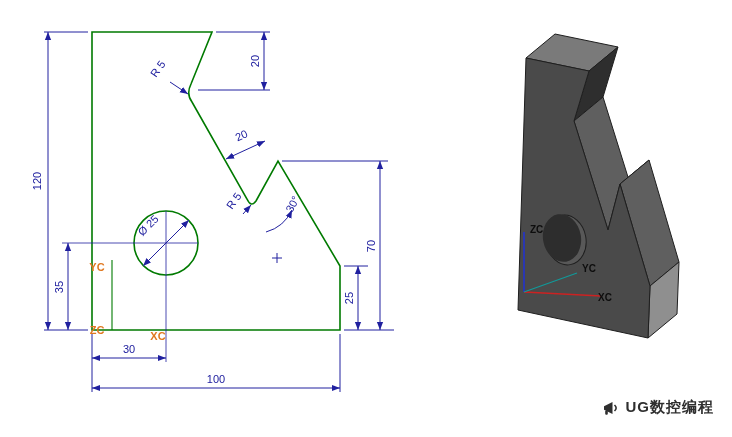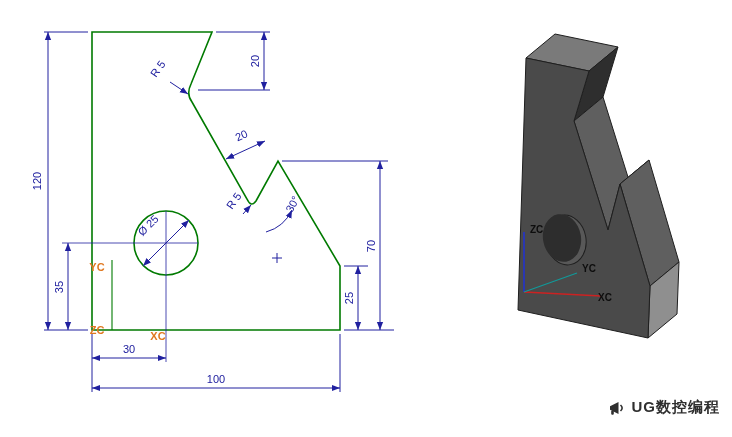--- a/index.html
+++ b/index.html
@@ -3,21 +3,21 @@
 <meta charset="utf-8">
 <style>
   html,body{margin:0;padding:0;background:#ffffff;}
   .stage{position:relative;width:732px;height:437px;background:#ffffff;overflow:hidden;
          font-family:"Liberation Sans",sans-serif;}
   svg text{font-family:"Liberation Sans",sans-serif;}
   .dimtext text{font-size:11px;}
   .axislabels text{font-size:11px;font-weight:bold;}
   .face{stroke:#1f1f1f;stroke-width:1;stroke-linejoin:round;}
   .triadlabel{font-size:10px;font-weight:bold;fill:#0d0d0d;}
-  .watermark{position:absolute;right:12px;bottom:20px;display:flex;align-items:center;gap:6px;}
+  .watermark{position:absolute;right:18px;bottom:20px;display:flex;align-items:center;gap:6px;}
   .watermark span{font-size:15px;font-weight:bold;color:#2f2f2f;letter-spacing:1px;}
 </style>
 </head>
 <body>
 
 <div class="stage">
 <svg width="732" height="437" viewBox="0 0 732 437">
   <defs>
     <marker id="arr" viewBox="0 0 10 10" refX="9" refY="5" markerWidth="9" markerHeight="9" orient="auto-start-reverse">
       <path d="M0,1.5 L9,5 L0,8.5 z" fill="#20209f"></path>

